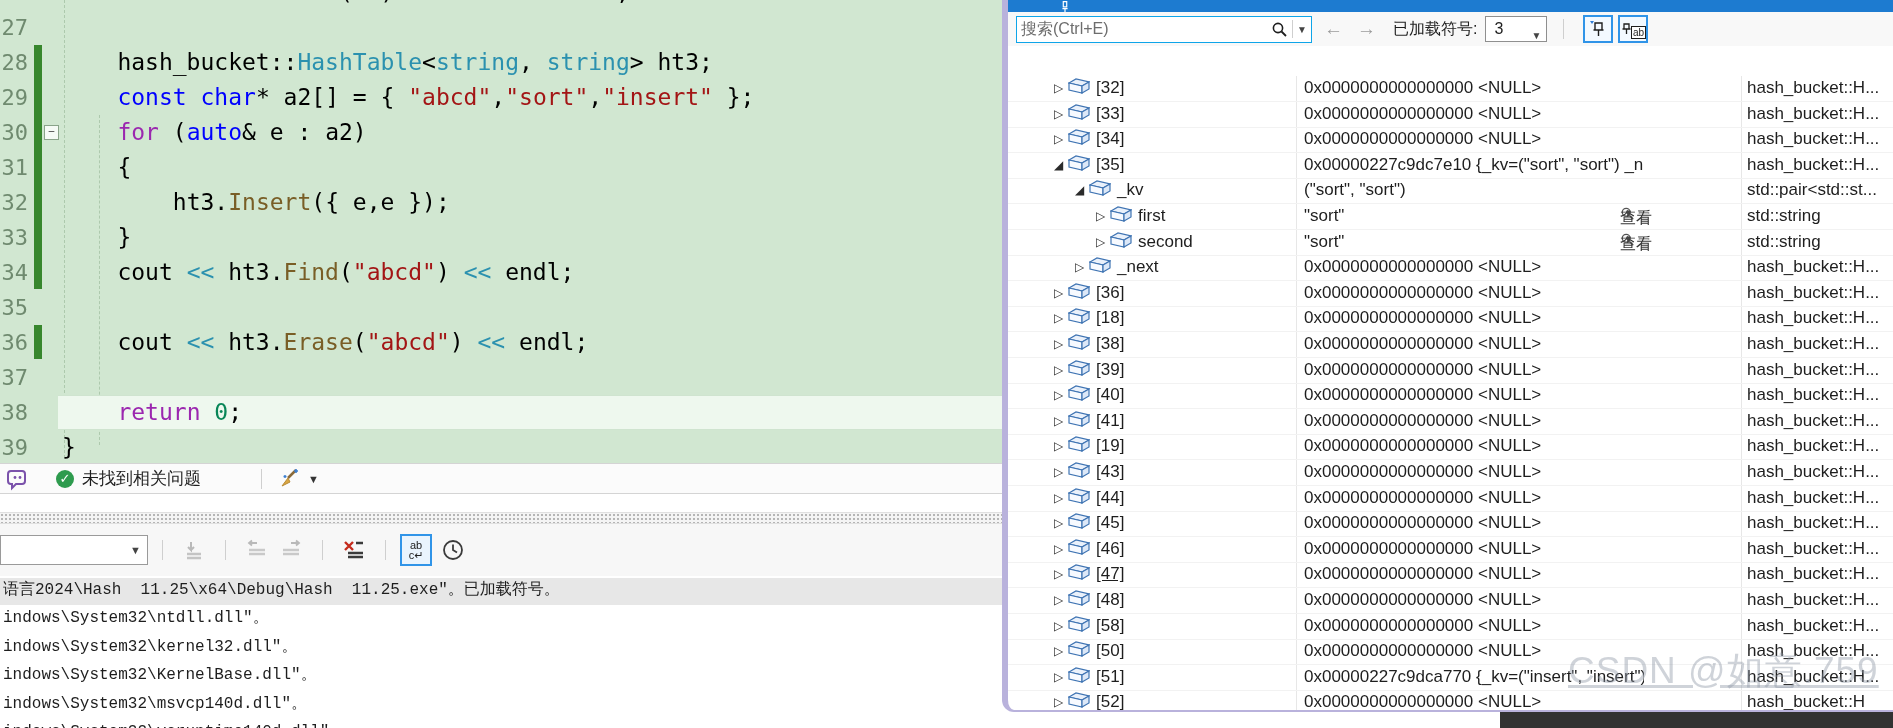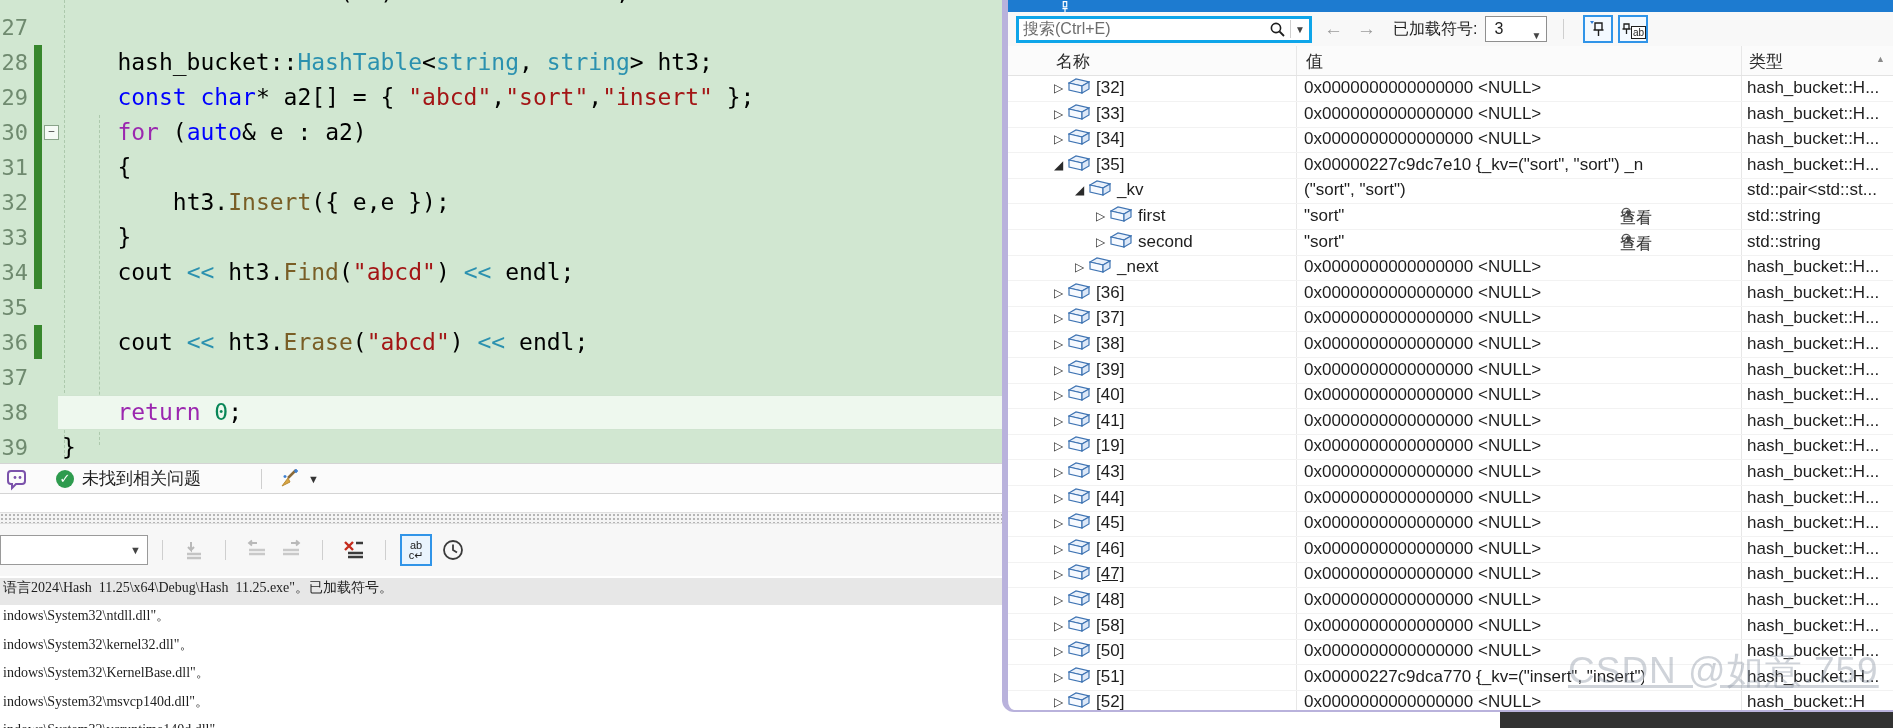--- a/index.html
+++ b/index.html
@@ -35,31 +35,31 @@
                display:flex;align-items:center;}
   #out-combo{width:148px;height:30px;background:#fff;border:1px solid #9a9a9a;box-sizing:border-box;
              margin-left:0;position:relative;}
   #out-combo .caret{position:absolute;right:6px;top:8px;color:#444;font-size:11px;}
   .tbtn{display:flex;align-items:center;justify-content:center;width:30px;height:30px;margin:0 2px;}
   .wrap-btn{border:2px solid var(--accent-blue,#3094e8);background:#eaf4fd;width:32px;height:32px;
             box-sizing:border-box;display:flex;flex-direction:column;align-items:center;justify-content:center;
             font-size:11px;line-height:10px;color:#222;font-family:"Liberation Sans",sans-serif;}
   
   #output{position:absolute;left:0;top:576px;width:1002px;height:152px;background:#fff;overflow:hidden;}
-  .out-line{position:absolute;left:3px;white-space:pre;font-family:Liberation Serif, serif;
-            font-size:14px;color:#1e1e1e;}
+  .out-line{position:absolute;left:3px;white-space:pre;font-family:Liberation Mono, monospace;
+            font-size:16px;color:#1e1e1e;}
   .out-hl{position:absolute;left:0;width:1002px;height:27px;background:#e7e7e7;}
   
   #panel{position:absolute;left:1002px;top:0;width:891px;height:712px;background:#ffffff;
          border-left:6px solid #b9b2dc;border-bottom:2px solid #b9b2dc;border-bottom-left-radius:12px;
          box-sizing:border-box;overflow:hidden;}
   #panel-title{position:absolute;left:0;top:0;width:100%;height:12px;background:var(--accent-blue2,#1d7bd0);}
   #panel-toolbar{position:absolute;left:0;top:12px;width:100%;height:34px;background:#f8f8f8;
                  display:flex;align-items:center;font-size:16px;}
-  #search-box{width:296px;height:27px;background:#fff;border:3px solid #0ea5e9;box-sizing:border-box;
+  #search-box{width:296px;height:27px;background:#fff;border:1px solid #0ea5e9;box-sizing:border-box;
               margin-left:8px;display:flex;align-items:center;position:relative;}
   #search-box input{border:none;outline:none;flex:1;font-size:16px;padding:0 4px;background:transparent;
                     font-family:"Liberation Sans",sans-serif;color:#333;}
   #search-box input::placeholder{color:#6d6d6d;}
   .nav-arrow{color:#9b9b9b;font-size:19px;margin:0 7px;}
   #depth-combo{width:62px;height:26px;border:1px solid #8f8f8f;background:#fff;box-sizing:border-box;
                margin-left:8px;position:relative;font-size:16px;line-height:24px;padding-left:8px;}
   #depth-combo .caret{position:absolute;right:5px;top:7px;font-size:10px;color:#444;}
   .pin-btn{width:30px;height:28px;border:2px solid var(--accent-blue,#3094e8);background:#f3f9ff;
            box-sizing:border-box;margin-left:5px;display:flex;align-items:center;justify-content:center;position:relative;}
@@ -219,28 +219,20 @@
         </svg>
     </span>
     <span class="pin-btn">
       <svg width="12" height="14" viewBox="0 0 12 14">
           <path d="M3 2 h5 v5 h-5 z M1.5 7 h8 M5.5 7 v5" stroke="#1e1e1e" stroke-width="1.3" fill="none"></path>
         </svg>
       <span style="font-size:10px;border:1px solid #1e1e1e;padding:0 1px;line-height:11px;margin-left:-2px;margin-top:6px;background:#fff;">ab</span>
     </span>
   </div>
 
-  <div id="panel-header">
-    <span style="left:48px;">名称</span>
-    <span style="left:298px;">值</span>
-    <span style="left:741px;">类型</span>
-    <span style="left:868px;top:8px;font-size:9px;color:#8a8a8a;">▲</span>
-    <div class="col-div" style="left:288px;"></div>
-    <div class="col-div" style="left:733px;"></div>
-  </div>
 
   <div id="watch-rows">
     <div class="col-div" style="left:288px;"></div>
     <div class="col-div" style="left:733px;"></div>
   <div class="w-row" style="top: 0px;">
         <span class="tree-arrow" style="left: 46px;">▷</span>
         <span class="box-icon" style="left: 60px;"><svg width="22" height="16" viewBox="0 0 22 16">
             <polygon points="1,5 8,1 21,4 14,8" fill="#eaf1fb" stroke="#3f74b3" stroke-width="1.2"></polygon>
             <polygon points="1,5 14,8 14,15 1,12" fill="#f7faff" stroke="#3f74b3" stroke-width="1.2"></polygon>
             <polygon points="14,8 21,4 21,11 14,15" fill="#dce8f8" stroke="#3f74b3" stroke-width="1.2"></polygon>
@@ -345,21 +337,21 @@
         <span class="w-val">0x0000000000000000 &lt;NULL&gt;</span>
         <span class="w-type">hash_bucket::H...</span>
       </div>
       <div class="w-row" style="top: 230.4px;">
         <span class="tree-arrow" style="left: 46px;">▷</span>
         <span class="box-icon" style="left: 60px;"><svg width="22" height="16" viewBox="0 0 22 16">
             <polygon points="1,5 8,1 21,4 14,8" fill="#eaf1fb" stroke="#3f74b3" stroke-width="1.2"></polygon>
             <polygon points="1,5 14,8 14,15 1,12" fill="#f7faff" stroke="#3f74b3" stroke-width="1.2"></polygon>
             <polygon points="14,8 21,4 21,11 14,15" fill="#dce8f8" stroke="#3f74b3" stroke-width="1.2"></polygon>
           </svg></span>
-        <span class="w-name" style="left: 88px;">[37]</span>
+        <span class="w-name" style="left: 88px;">[18]</span>
         <span class="w-val">0x0000000000000000 &lt;NULL&gt;</span>
         <span class="w-type">hash_bucket::H...</span>
       </div>
       <div class="w-row" style="top: 256px;">
         <span class="tree-arrow" style="left: 46px;">▷</span>
         <span class="box-icon" style="left: 60px;"><svg width="22" height="16" viewBox="0 0 22 16">
             <polygon points="1,5 8,1 21,4 14,8" fill="#eaf1fb" stroke="#3f74b3" stroke-width="1.2"></polygon>
             <polygon points="1,5 14,8 14,15 1,12" fill="#f7faff" stroke="#3f74b3" stroke-width="1.2"></polygon>
             <polygon points="14,8 21,4 21,11 14,15" fill="#dce8f8" stroke="#3f74b3" stroke-width="1.2"></polygon>
           </svg></span>

